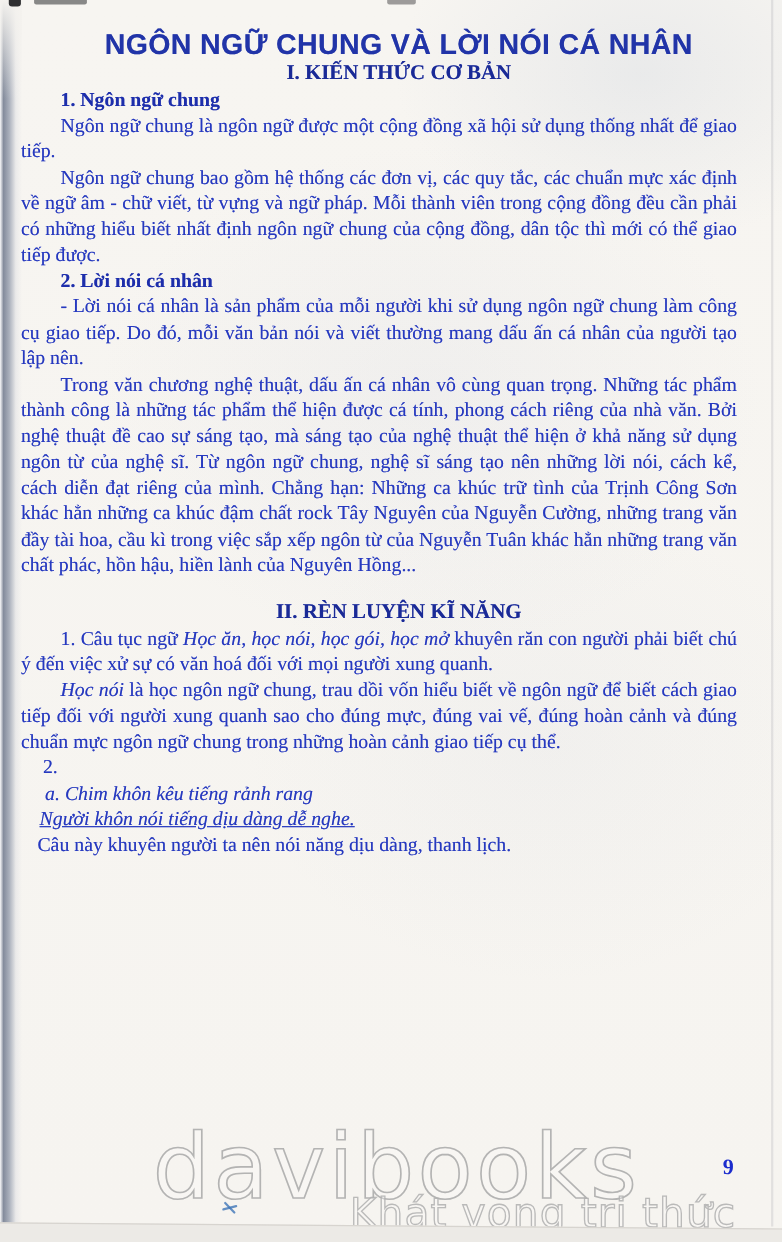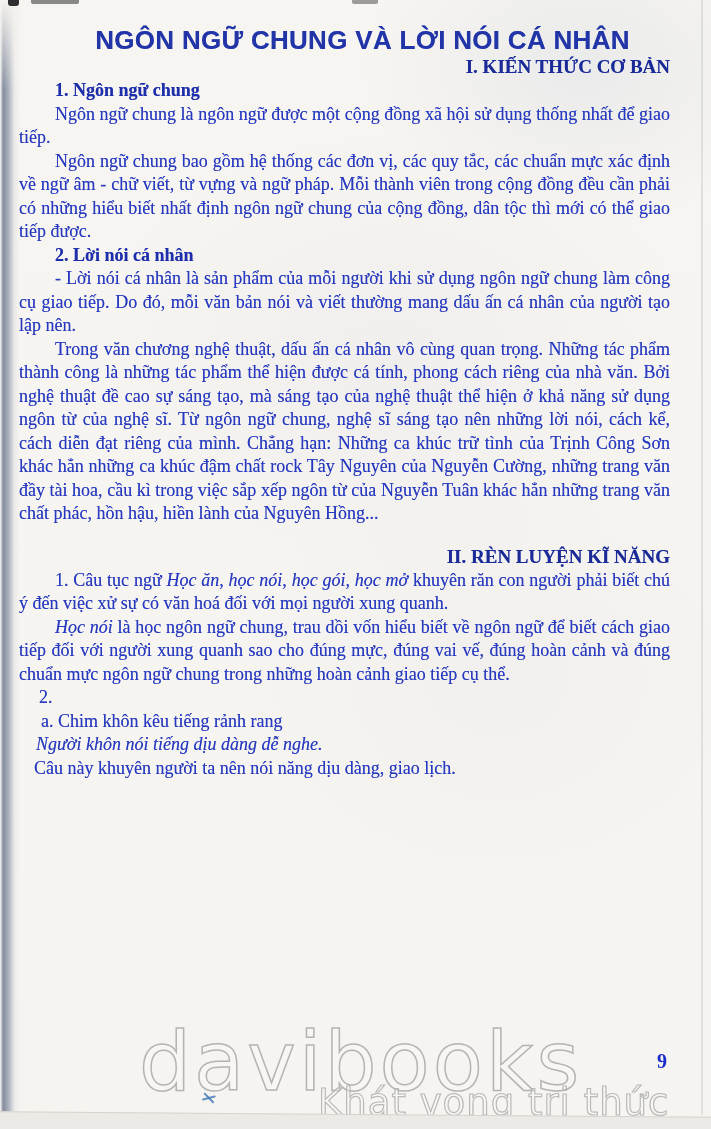--- a/index.html
+++ b/index.html
@@ -54,28 +54,28 @@
   p.intro { text-indent:0; }
   .chapter-title {
     font-family:"Liberation Sans", sans-serif; font-weight:bold;
     font-size:26px; line-height:30px; letter-spacing:0.3px;
     color:#2134a8; text-align:center; text-indent:0;
     margin:37px 0 19px 0;
     text-shadow:0 0 0.6px rgba(33,52,168,0.6);
   }
   .sec-heading {
     font-weight:bold; font-size:19px; line-height:24px;
-    color:#1a2a96; margin-left:-9px; text-indent:0; text-align:right;
+    color:#1a2a96; margin-left:-9px; text-indent:0; text-align:center;
   }
   .sec-heading.second { margin-top:19px; }
   .sub-heading { font-weight:bold; color:#1d2eab; }
   .it { font-style:italic; }
   p.ex2-label  { text-indent:20px; }
-  p.ex2-line-a { text-indent:22px; }
-  p.ex2-line-b { text-indent:17px; font-style:italic; }
+  p.ex2-line-a { text-indent:22px; font-style:italic; }
+  p.ex2-line-b { text-indent:17px; font-style:italic;text-decoration:underline; }
   p.ex2-line-c { text-indent:15px; }
 
   
   .wm {
     position:absolute; font-family:"DejaVu Sans", sans-serif;
     color:rgba(252,252,252,0.30);
     -webkit-text-stroke:1.5px rgba(168,168,168,0.85);
     white-space:nowrap; pointer-events:none;margin-left:32px;
   }
   .wm-brand   { left:50%; transform:translateX(-50%); margin-left:5px; top:1014px; font-size:82px; letter-spacing:3px; }
@@ -117,21 +117,21 @@
     <p>Trong văn chương nghệ thuật, dấu ấn cá nhân vô cùng quan trọng. Những tác phẩm thành công là những tác phẩm thể hiện được cá tính, phong cách riêng của nhà văn. Bởi nghệ thuật đề cao sự sáng tạo, mà sáng tạo của nghệ thuật thể hiện ở khả năng sử dụng ngôn từ của nghệ sĩ. Từ ngôn ngữ chung, nghệ sĩ sáng tạo nên những lời nói, cách kể, cách diễn đạt riêng của mình. Chẳng hạn: Những ca khúc trữ tình của Trịnh Công Sơn khác hẳn những ca khúc đậm chất rock Tây Nguyên của Nguyễn Cường, những trang văn đầy tài hoa, cầu kì trong việc sắp xếp ngôn từ của Nguyễn Tuân khác hẳn những trang văn chất phác, hồn hậu, hiền lành của Nguyên Hồng...</p>
 
     <p class="sec-heading second">II. RÈN LUYỆN KĨ NĂNG</p>
 
     <p><span>1. Câu tục ngữ </span><span class="it">Học ăn, học nói, học gói, học mở</span><span> khuyên răn con người phải biết chú ý đến việc xử sự có văn hoá đối với mọi người xung quanh.</span></p>
     <p><span class="it">Học nói</span><span> là học ngôn ngữ chung, trau dồi vốn hiểu biết về ngôn ngữ để biết cách giao tiếp đối với người xung quanh sao cho đúng mực, đúng vai vế, đúng hoàn cảnh và đúng chuẩn mực ngôn ngữ chung trong những hoàn cảnh giao tiếp cụ thể.</span></p>
 
     <p class="ex2-label">2.</p>
     <p class="ex2-line-a">a. Chim khôn kêu tiếng rảnh rang</p>
     <p class="ex2-line-b">Người khôn nói tiếng dịu dàng dễ nghe.</p>
-    <p class="ex2-line-c">Câu này khuyên người ta nên nói năng dịu dàng, giao lịch.</p>
+    <p class="ex2-line-c">Câu này khuyên người ta nên nói năng dịu dàng, thanh lịch.</p>
   </div>
 
   <div class="wm wm-brand">davibooks</div>
   <div class="wm wm-tagline">Khát vọng tri thức</div>
 
   <div class="page-num">9</div>
 
   <div class="scratch"></div>
   <div class="page-edge"></div>
 

